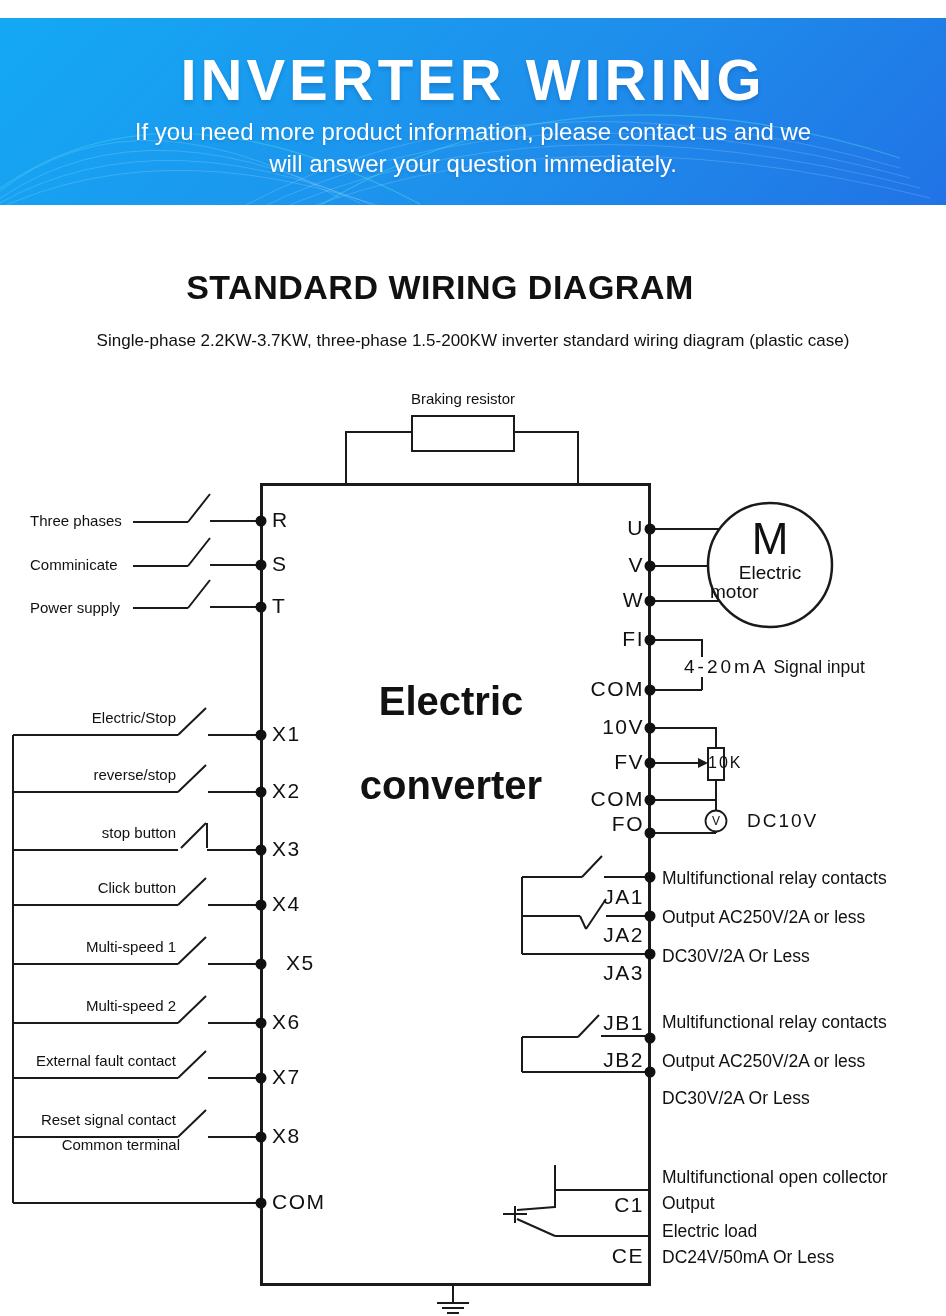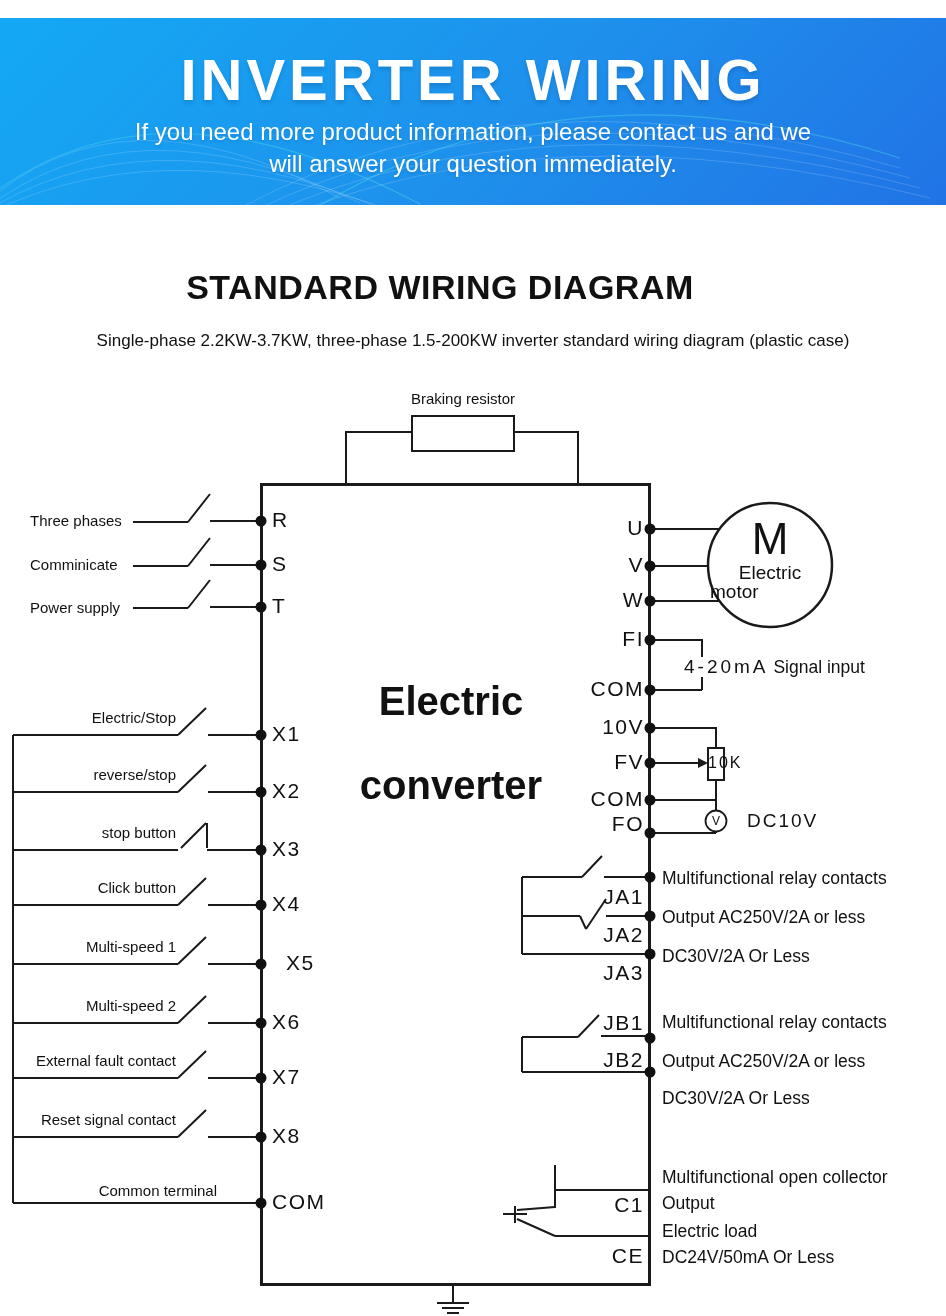--- a/index.html
+++ b/index.html
@@ -169,21 +169,21 @@
 <div class="lbl" style="left:30px;top:599px;">Power supply</div>
 
 <div class="lbl lbl-r" style="left:0;top:709px;width:176px;">Electric/Stop</div>
 <div class="lbl lbl-r" style="left:0;top:766px;width:176px;">reverse/stop</div>
 <div class="lbl lbl-r" style="left:0;top:824px;width:176px;">stop button</div>
 <div class="lbl lbl-r" style="left:0;top:879px;width:176px;">Click button</div>
 <div class="lbl lbl-r" style="left:0;top:938px;width:176px;">Multi-speed 1</div>
 <div class="lbl lbl-r" style="left:0;top:997px;width:176px;">Multi-speed 2</div>
 <div class="lbl lbl-r" style="left:0;top:1052px;width:176px;">External fault contact</div>
 <div class="lbl lbl-r" style="left:0;top:1111px;width:176px;">Reset signal contact</div>
-<div class="lbl lbl-r" style="left:0;top:1182px;width:180px;padding-left:37px;">Common terminal</div>
+<div class="lbl lbl-r" style="left:0;top:1136px;width:180px;">Common terminal</div>
 
 <div class="term" style="left:272px;top:508px;">R</div>
 <div class="term" style="left:272px;top:552px;">S</div>
 <div class="term" style="left:272px;top:594px;">T</div>
 <div class="term" style="left:272px;top:722px;">X1</div>
 <div class="term" style="left:272px;top:779px;">X2</div>
 <div class="term" style="left:272px;top:837px;">X3</div>
 <div class="term" style="left:272px;top:892px;">X4</div>
 <div class="term" style="left:286px;top:951px;">X5</div>
 <div class="term" style="left:272px;top:1010px;">X6</div>

